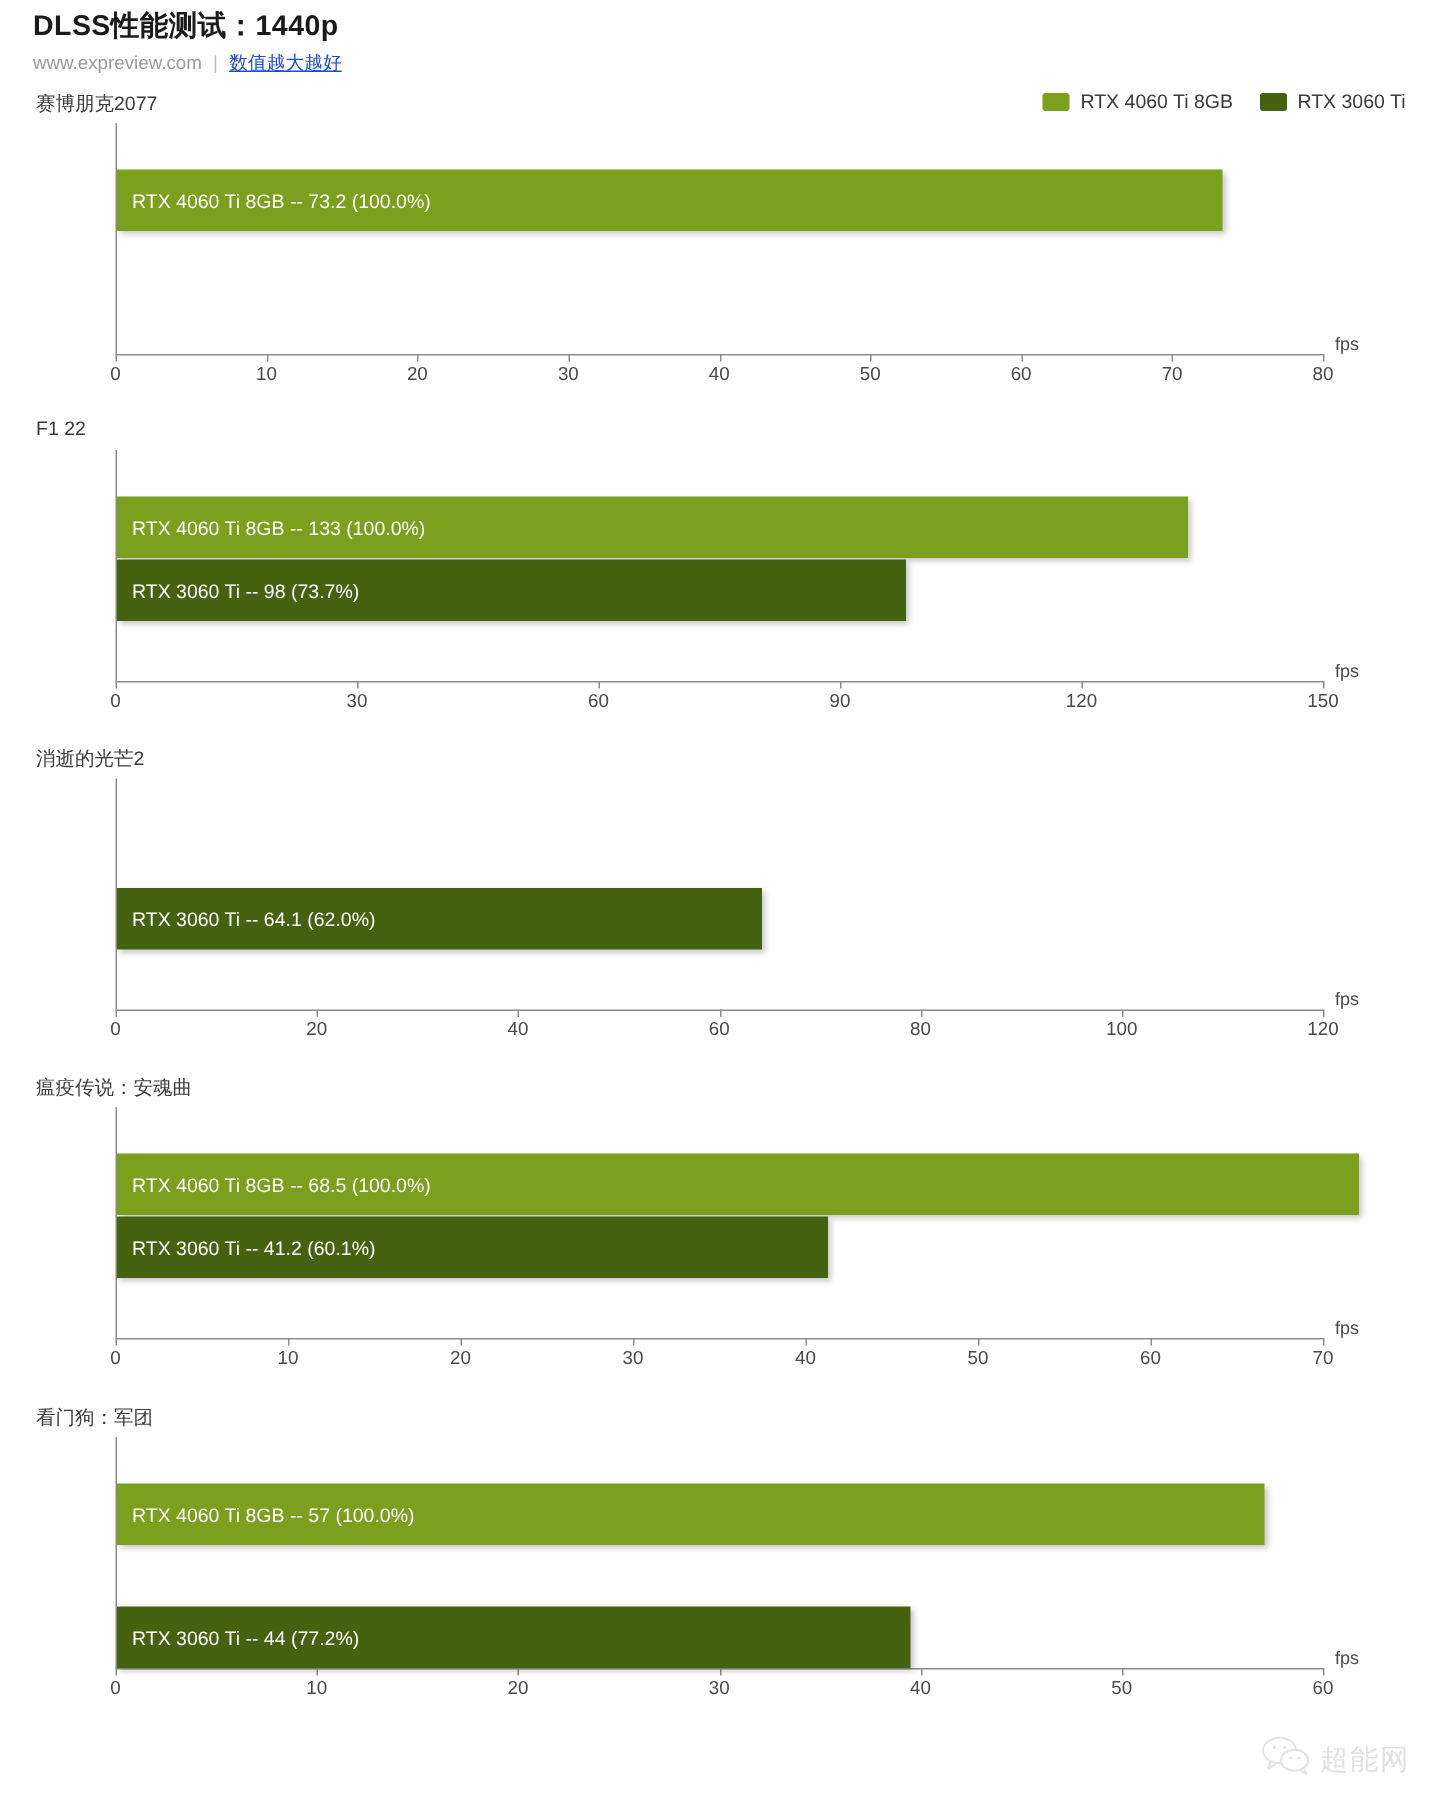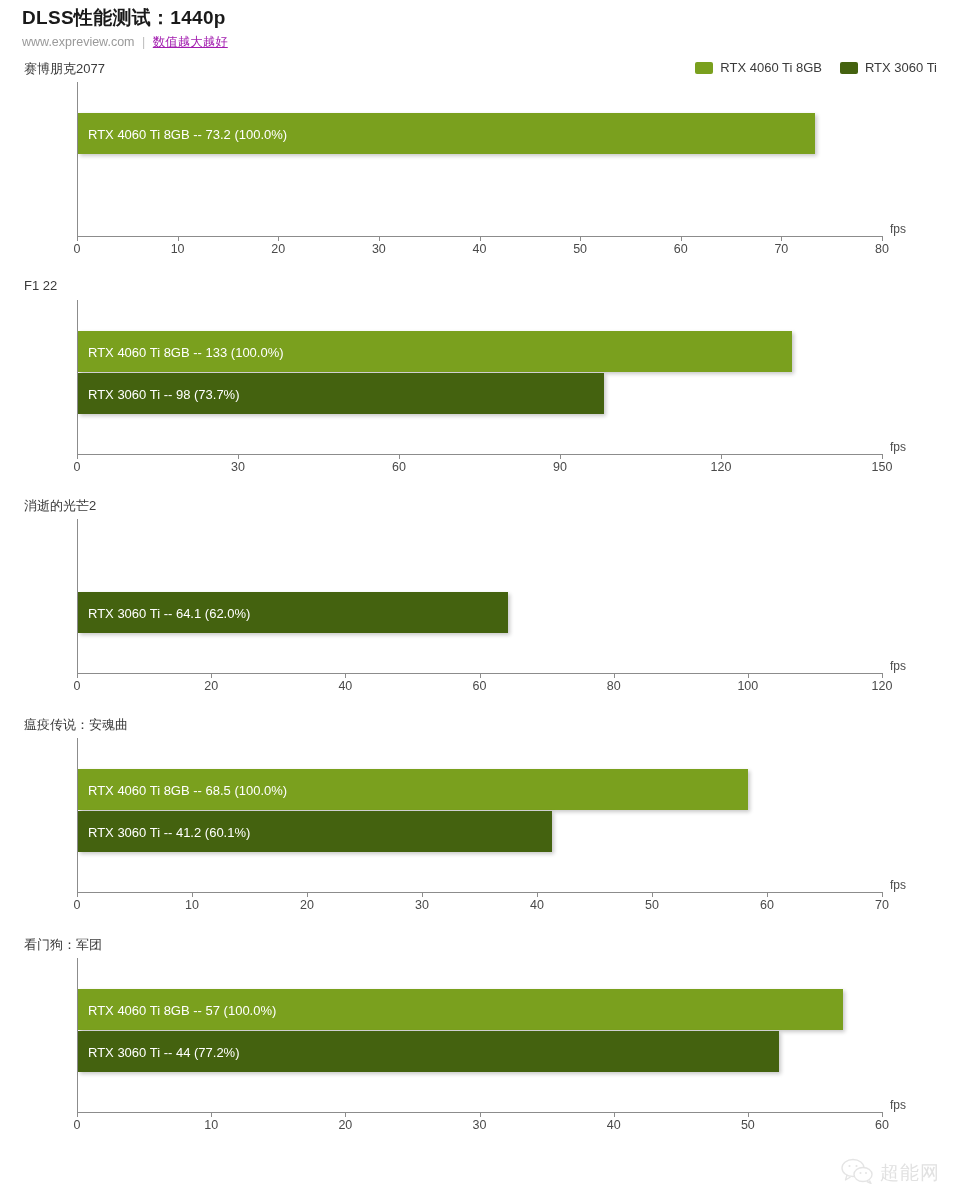--- a/index.html
+++ b/index.html
@@ -32,21 +32,21 @@
     white-space: nowrap;
   }
   .sub-line {
     font-size: 12.5px;
     color: #9a9a9a;
     line-height: 18px;
     margin-top: 3px;
     white-space: nowrap;
   }
   .sub-line .sep { margin: 0 4px; color: #bdbdbd; }
-  .sub-line .note { text-decoration: underline; color: #a21caf; text-align: right; }
+  .sub-line .note { text-decoration: underline; color: #1d4ed8; text-align: right; }
 
   
   .legend {
     position: absolute;
     right: 23px;
     top: 60px;
     display: flex;
     align-items: center;
     gap: 18px;
     font-size: 13px;
@@ -268,21 +268,21 @@
         <div class="tick-label" style="left: 345px;">30</div>
         <div class="tick" style="left: 460px; background: rgb(140, 140, 140);"></div>
         <div class="tick-label" style="left: 460px;">40</div>
         <div class="tick" style="left: 575px; background: rgb(140, 140, 140);"></div>
         <div class="tick-label" style="left: 575px;">50</div>
         <div class="tick" style="left: 690px; background: rgb(140, 140, 140);"></div>
         <div class="tick-label" style="left: 690px;">60</div>
         <div class="tick" style="left: 805px; background: rgb(140, 140, 140);"></div>
         <div class="tick-label" style="left: 805px;">70</div>
         <div class="fps-label" style="left: 813px;">fps</div>
-        <div class="bar b1" style="left: 1px; width: 670px; background: rgb(122, 160, 30);">
+        <div class="bar b1" style="left: 1px; width: 828px; background: rgb(122, 160, 30);">
           <span class="bar-label" style="color: rgb(255, 255, 255);">RTX 4060 Ti 8GB  --  68.5 (100.0%)</span>
         </div>
         <div class="bar b2" style="left: 1px; width: 473.8px; background: rgb(68, 98, 15);">
           <span class="bar-label" style="color: rgb(255, 255, 255);">RTX 3060 Ti  --  41.2 (60.1%)</span>
         </div>
       </div>
     </div>
     <div class="chart" style="top: 936px; height: 200px;">
       <div class="chart-title">看门狗：军团</div>
       <div class="plot">
@@ -299,21 +299,21 @@
         <div class="tick" style="left: 536.667px; background: rgb(140, 140, 140);"></div>
         <div class="tick-label" style="left: 536.667px;">40</div>
         <div class="tick" style="left: 670.833px; background: rgb(140, 140, 140);"></div>
         <div class="tick-label" style="left: 670.833px;">50</div>
         <div class="tick" style="left: 805px; background: rgb(140, 140, 140);"></div>
         <div class="tick-label" style="left: 805px;">60</div>
         <div class="fps-label" style="left: 813px;">fps</div>
         <div class="bar b1" style="left: 1px; width: 764.75px; background: rgb(122, 160, 30);">
           <span class="bar-label" style="color: rgb(255, 255, 255);">RTX 4060 Ti 8GB  --  57 (100.0%)</span>
         </div>
-        <div class="bar b2" style="left: 1px; width: 701px; background: rgb(68, 98, 15);">
+        <div class="bar b2" style="left: 1px; width: 529px; background: rgb(68, 98, 15); margin-top: 40px;">
           <span class="bar-label" style="color: rgb(255, 255, 255);">RTX 3060 Ti  --  44 (77.2%)</span>
         </div>
       </div>
     </div>
   </div>
 
 <div class="watermark">
   <span class="wm-icon">
     <svg width="34" height="26" viewBox="0 0 34 26" fill="none" stroke="#cfcfcf" stroke-width="1.4">
       <ellipse cx="13" cy="10" rx="11" ry="8.5"></ellipse>

